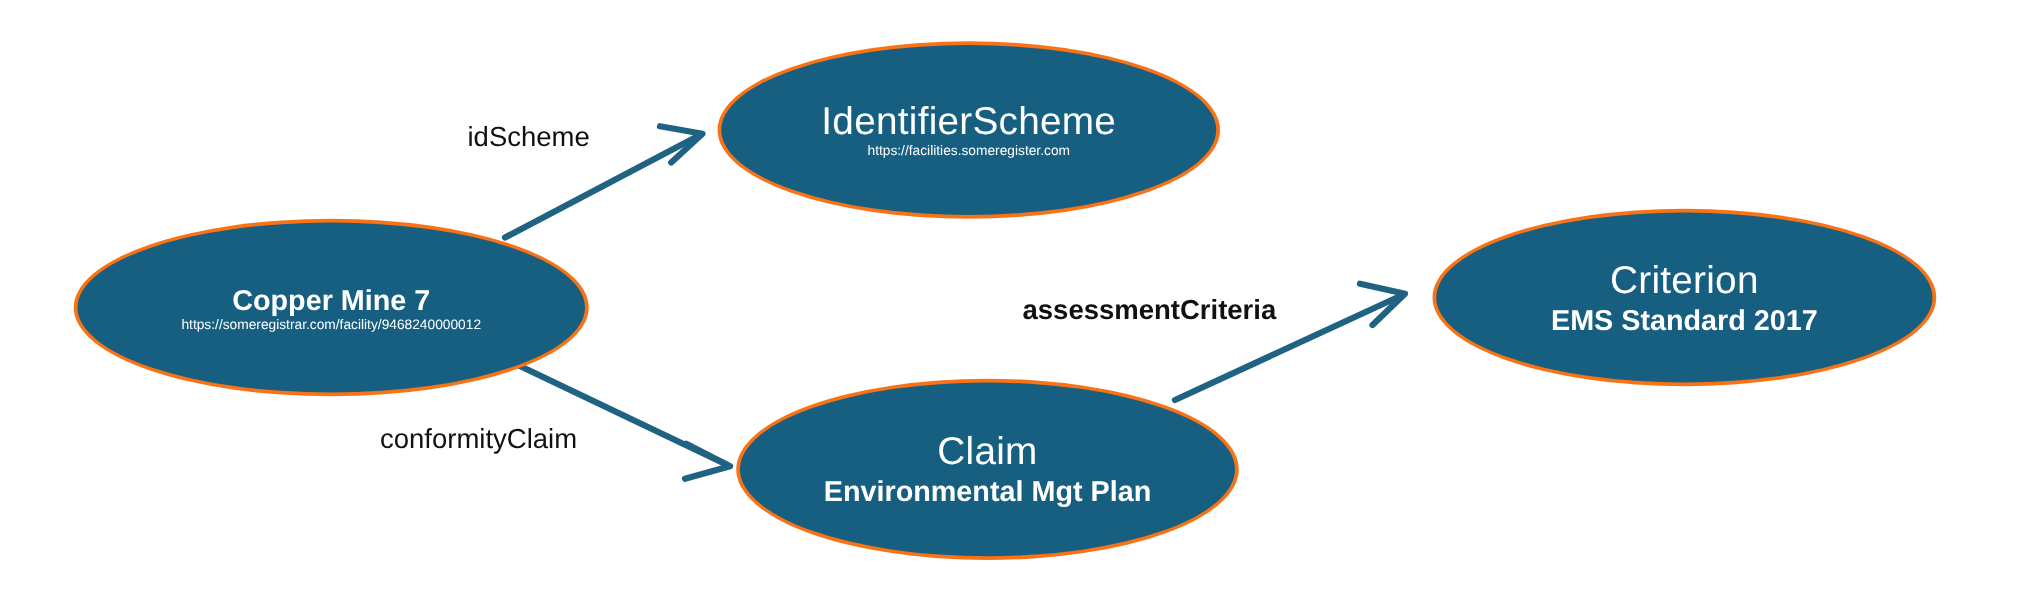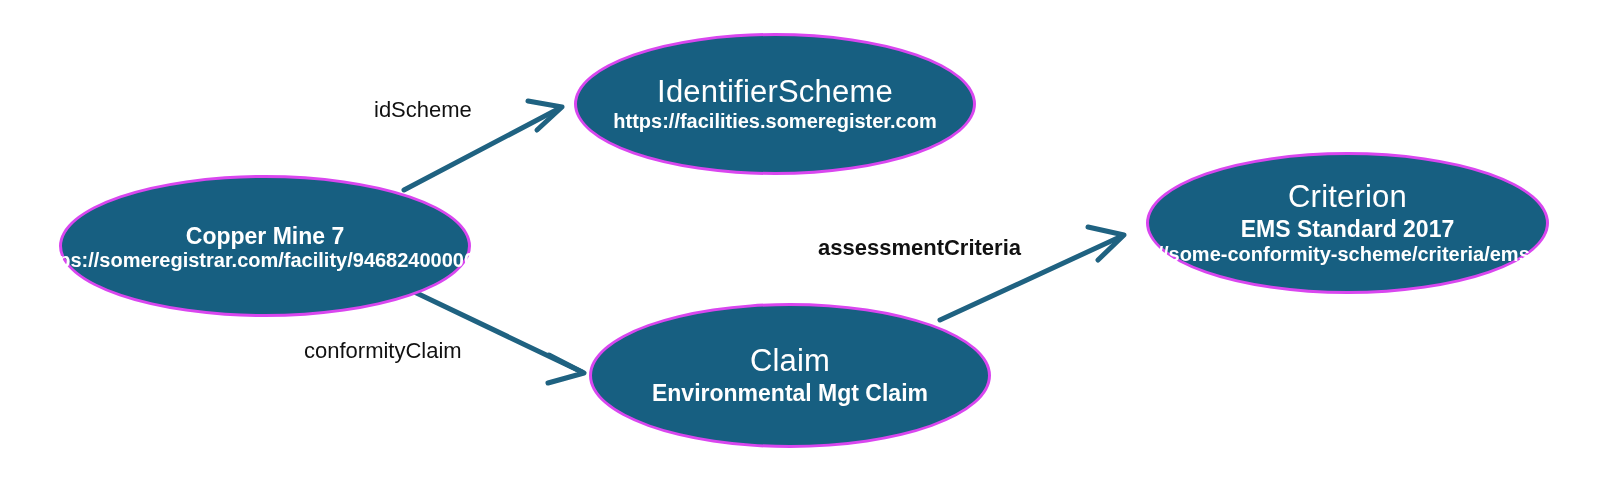--- a/index.html
+++ b/index.html
@@ -24,21 +24,21 @@
     top: 0;
     width: 1619px;
     height: 483px;
     overflow: visible;
   }
   .node {
     position: absolute;
     box-sizing: border-box;
     border-radius: 50%;
     background: #175F81;
-    border: 3px solid #d946ef;
+    border: 3px solid #f97316;
     display: flex;
     flex-direction: column;
     align-items: center;
     justify-content: center;
     color: #ffffff;
     text-align: center;
     line-height: 1.06;
     z-index: 2;
   }
   .node .n-title {
@@ -47,22 +47,22 @@
     letter-spacing: 0.2px;
     white-space: nowrap;
   }
   .node .n-sub {
     font-size: 23px;
     font-weight: bold;
     margin-top: 3px;
     white-space: nowrap;
   }
   .node .n-uri {
-    font-size: 20px;
-    font-weight: bold;
+    font-size: 11px;
+    font-weight: normal;
     margin-top: 2px;
     white-space: nowrap;
   }
   .edge-label {
     position: absolute;
     font-family: "Liberation Sans", sans-serif;
     font-size: 22px;
     font-weight: 400;
     color: #111111;
     white-space: nowrap;
@@ -97,27 +97,26 @@
     <div class="n-uri">https://someregistrar.com/facility/9468240000012</div>
   </div>
 
   <div class="node" id="node-identifier-scheme" style="left:574px; top:33px; width:402px; height:142px;">
     <div class="n-title">IdentifierScheme</div>
     <div class="n-uri">https://facilities.someregister.com</div>
   </div>
 
   <div class="node" id="node-claim" style="left:589px; top:303px; width:402px; height:145px;">
     <div class="n-title">Claim</div>
-    <div class="n-sub">Environmental Mgt Claim</div>
+    <div class="n-sub">Environmental Mgt Plan</div>
   </div>
 
-  <div class="node" id="node-criterion" style="left:1146px; top:152px; width:403px; height:142px;justify-content:center;">
+  <div class="node" id="node-criterion" style="left:1146px; top:167px; width:403px; height:142px;justify-content:center;">
     <div class="n-title">Criterion</div>
     <div class="n-sub">EMS Standard 2017</div>
-    <div class="n-uri">ttps://some-conformity-scheme/criteria/ems-2017</div>
   </div>
 
   <div class="edge-label" style="left:374px; top:97px;">idScheme</div>
 
   <div class="edge-label" style="left:304px; top:338px;">conformityClaim</div>
 
   <div class="edge-label" style="left:818px; top:235px;font-weight:bold;">assessmentCriteria</div>
 
 </div>
 

